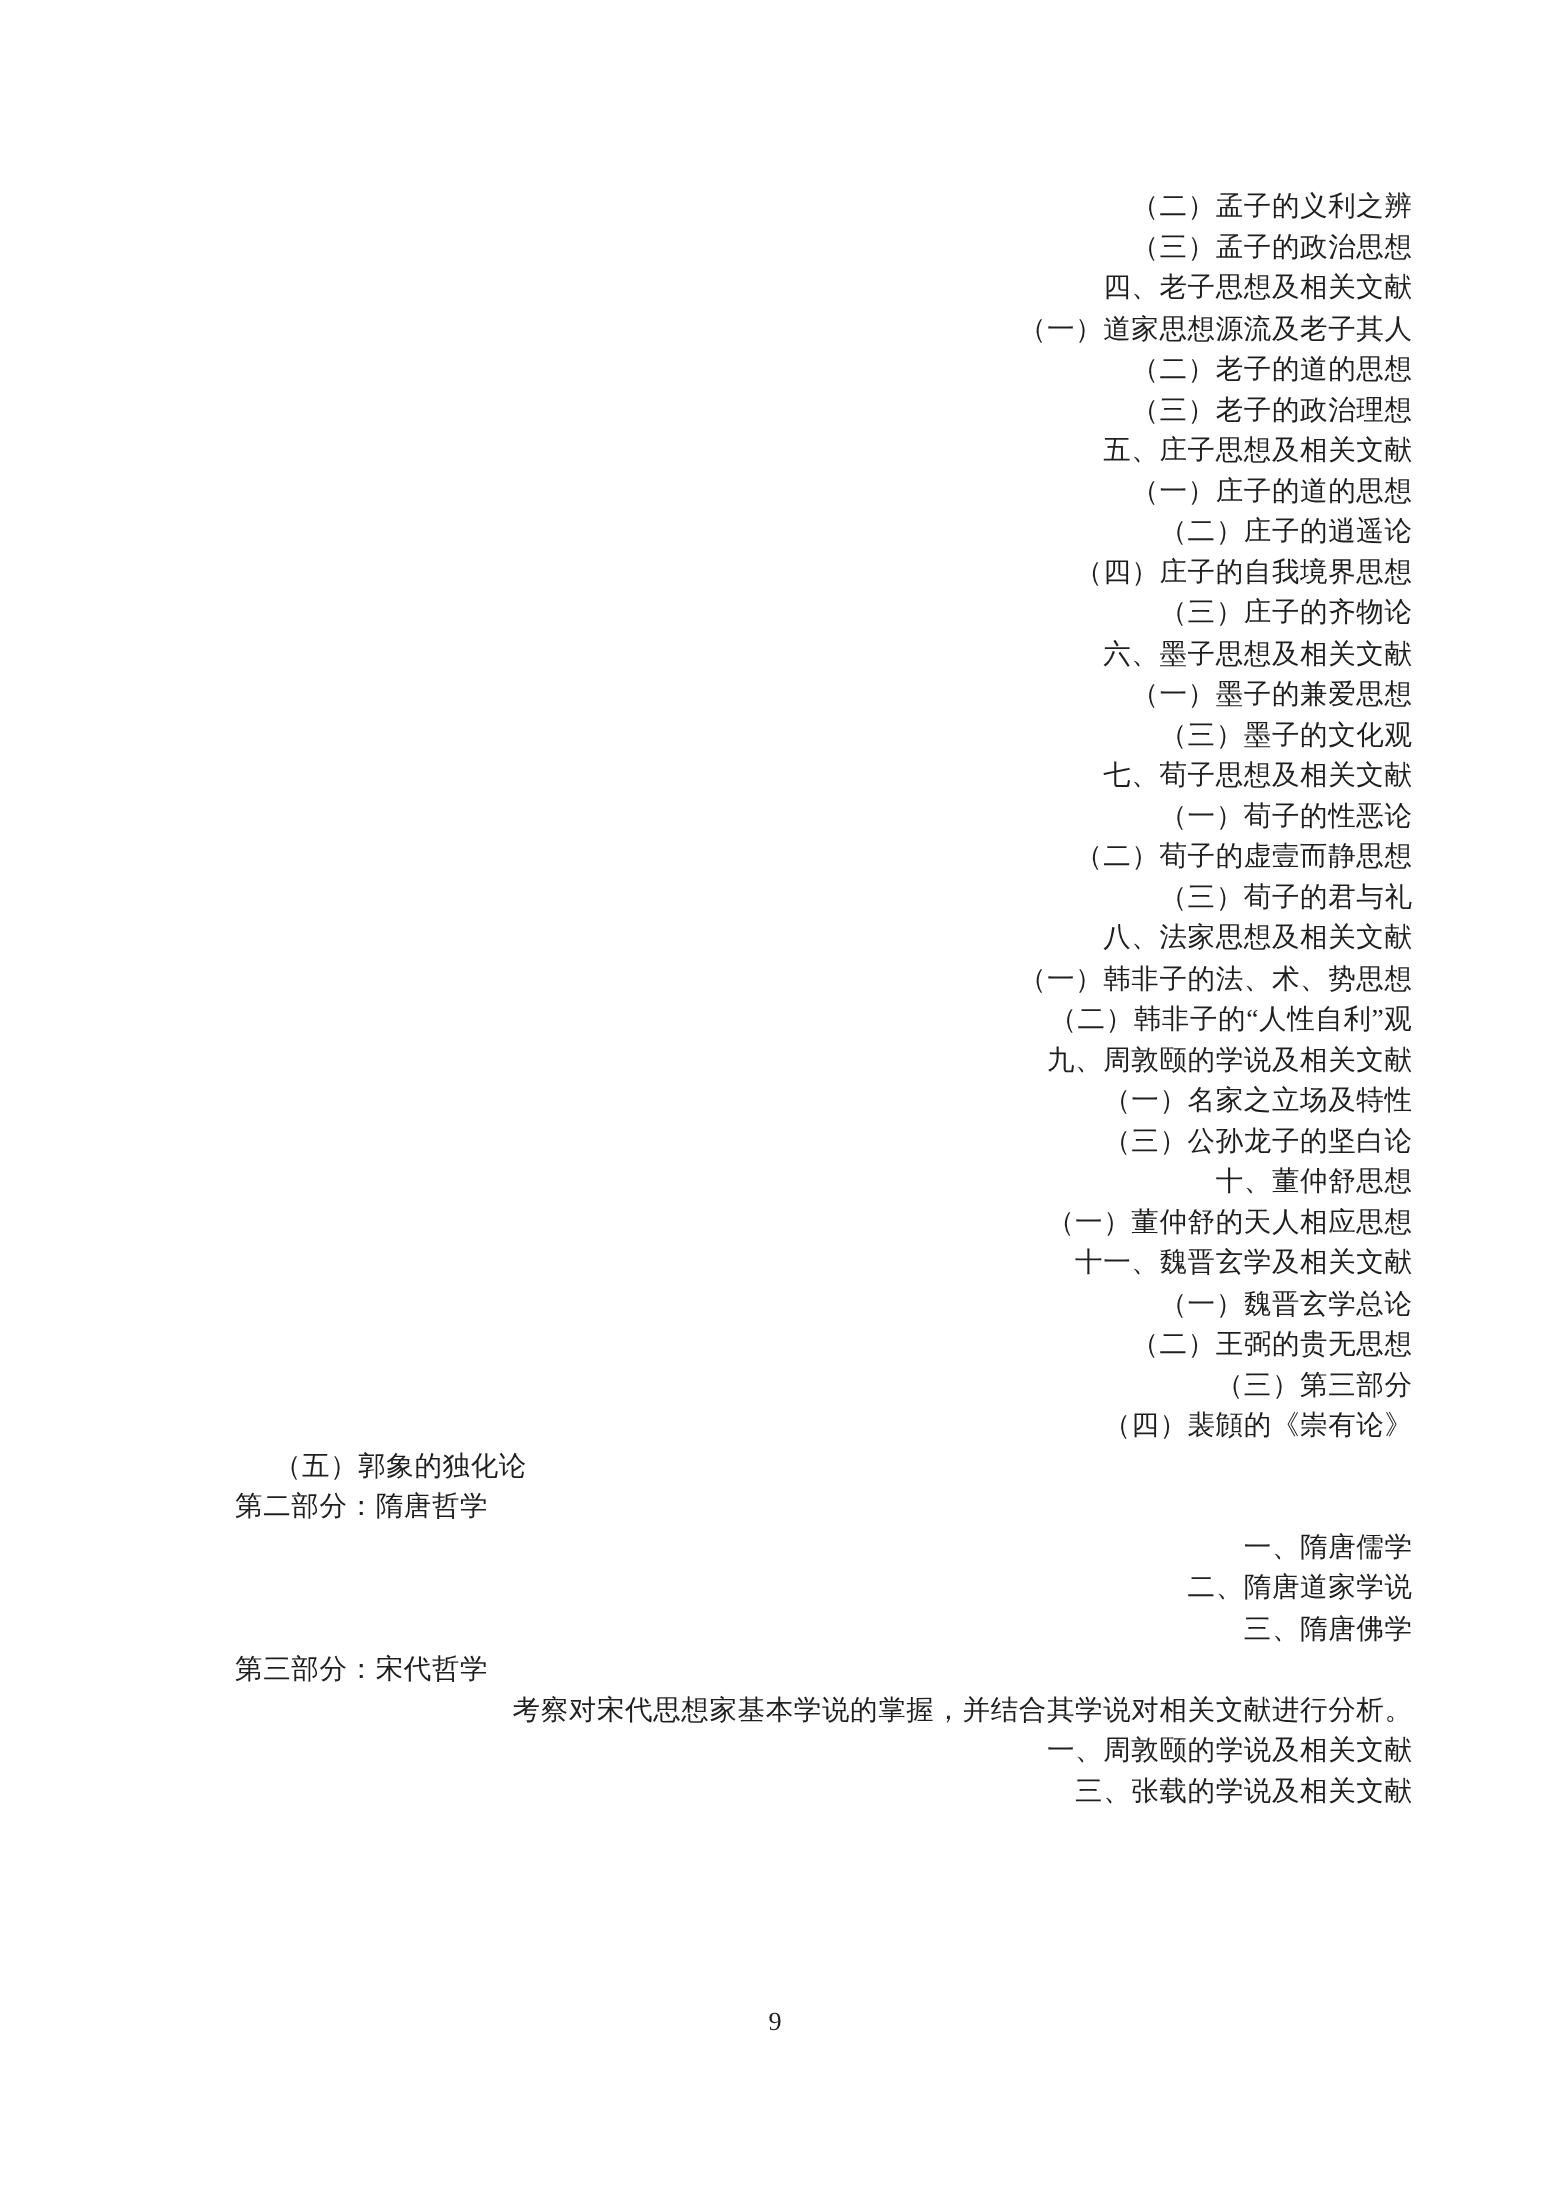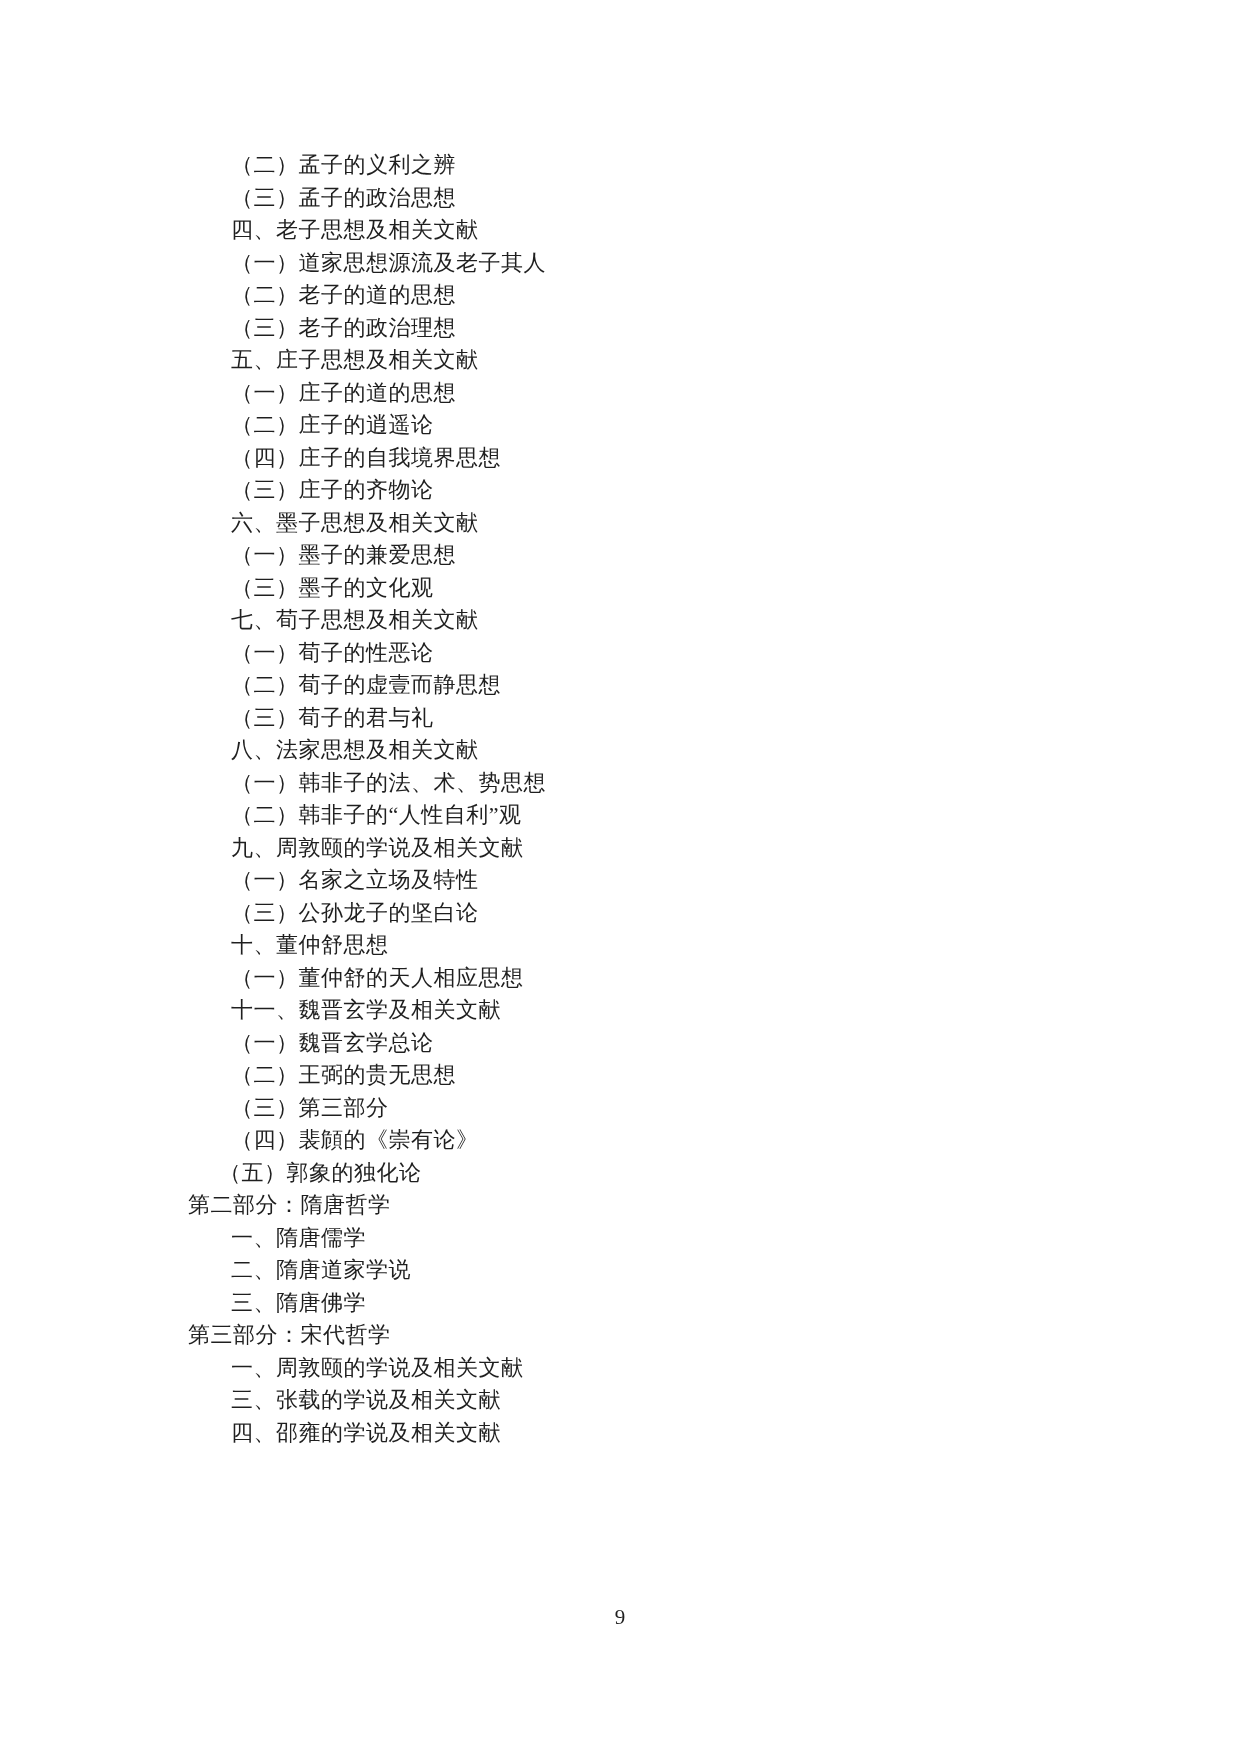--- a/index.html
+++ b/index.html
@@ -24,20 +24,21 @@
     font-size: 22px;
     line-height: 32.5px;
     letter-spacing: 0.5px;
   }
   .line {
     white-space: pre;
   }
   .line.item,
   .line.paragraph {
     padding-left: 43px;
+    text-align: right;
   }
   .line.item-outdent {
     padding-left: 31px;
   }
   .line.section {
     padding-left: 0;
   }
   .page-number {
     position: absolute;
     top: 1603px;
@@ -84,18 +85,18 @@
       <div class="line item">（一）魏晋玄学总论</div>
       <div class="line item">（二）王弼的贵无思想</div>
       <div class="line item">（三）第三部分</div>
       <div class="line item">（四）裴頠的《崇有论》</div>
       <div class="line item-outdent">（五）郭象的独化论</div>
       <div class="line section">第二部分：隋唐哲学</div>
       <div class="line item">一、隋唐儒学</div>
       <div class="line item">二、隋唐道家学说</div>
       <div class="line item">三、隋唐佛学</div>
       <div class="line section">第三部分：宋代哲学</div>
+      <div class="line paragraph">考察对宋代思想家基本学说的掌握，并结合其学说对相关文献进行分析。</div>
       <div class="line item">一、周敦颐的学说及相关文献</div>
       <div class="line item">三、张载的学说及相关文献</div>
-      <div class="line item">四、邵雍的学说及相关文献</div>
     </div>
   <div class="page-number">9</div>
 </div>
 
 </body></html>

